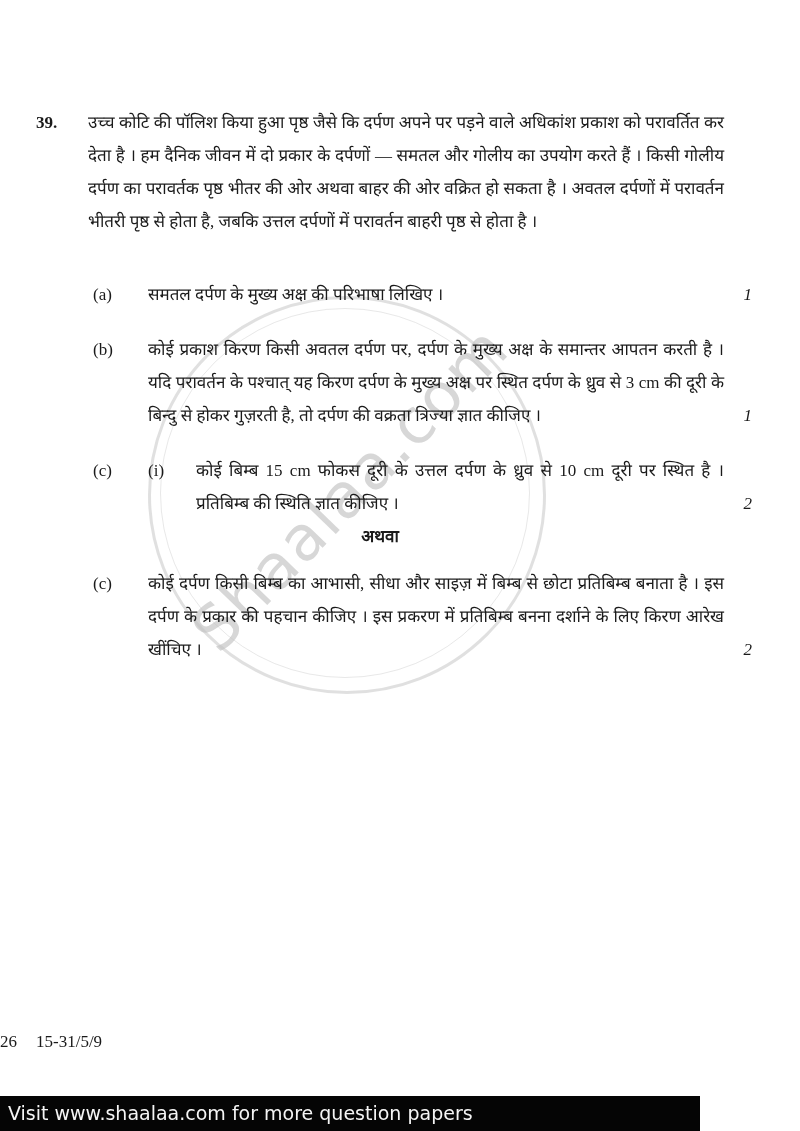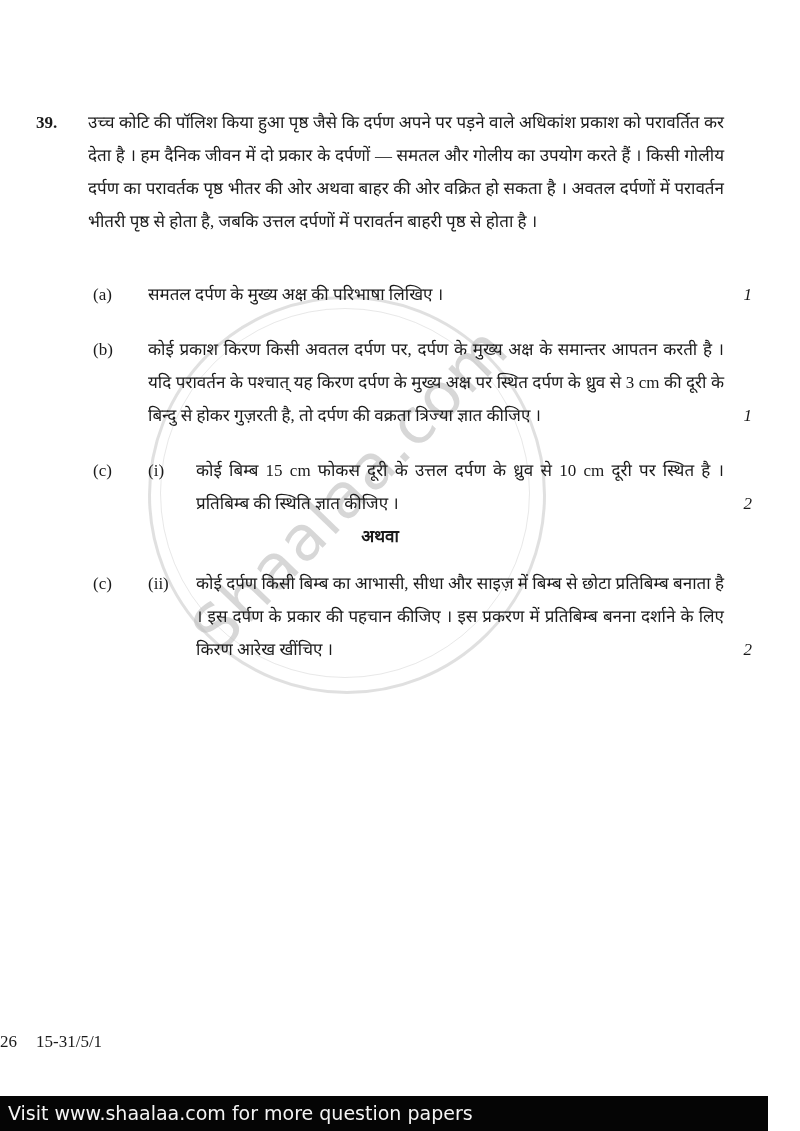--- a/index.html
+++ b/index.html
@@ -126,21 +126,21 @@
     top: 0;
   }
   .footer-page {
     width: 100%;
   }
 
   
   .banner {
     position: absolute;
     left: 0; bottom: 0;
-    width: 768px;
+    width: 700px;
     height: 35px;
     background: #050505;
     color: #f5f5f5;
     font-family: "DejaVu Sans", "Liberation Sans", sans-serif;
     font-size: 19px;
     line-height: 35px;
     padding-left: 8px;
     box-sizing: border-box;
     z-index: 3;
   }
@@ -179,29 +179,28 @@
       <div class="part-label">(c)</div>
       <div class="part-sublabel">(i)</div>
       <div class="part-text">कोई बिम्ब 15 cm फोकस दूरी के उत्तल दर्पण के ध्रुव से 10 cm दूरी पर स्थित है । प्रतिबिम्ब की स्थिति ज्ञात कीजिए ।</div>
       <div class="part-marks">2</div>
     </div>
 
     <div class="or-sep">अथवा</div>
 
     <div class="part part-c2">
       <div class="part-label">(c)</div>
-      <div class="part-sublabel">(ii)</div>
       <div class="part-text">कोई दर्पण किसी बिम्ब का आभासी, सीधा और साइज़ में बिम्ब से छोटा प्रतिबिम्ब बनाता है । इस दर्पण के प्रकार की पहचान कीजिए । इस प्रकरण में प्रतिबिम्ब बनना दर्शाने के लिए किरण आरेख खींचिए ।</div>
       <div class="part-marks">2</div>
     </div>
 
   </div>
 
   <div class="footer">
-    <div class="footer-code">15-31/5/1</div>
+    <div class="footer-code">15-31/5/9</div>
     <div class="footer-page">26</div>
   </div>
 
   <div class="banner">
     <span>Visit www.shaalaa.com for more question papers</span>
   </div>
 
 </div>
 
 </body></html>

